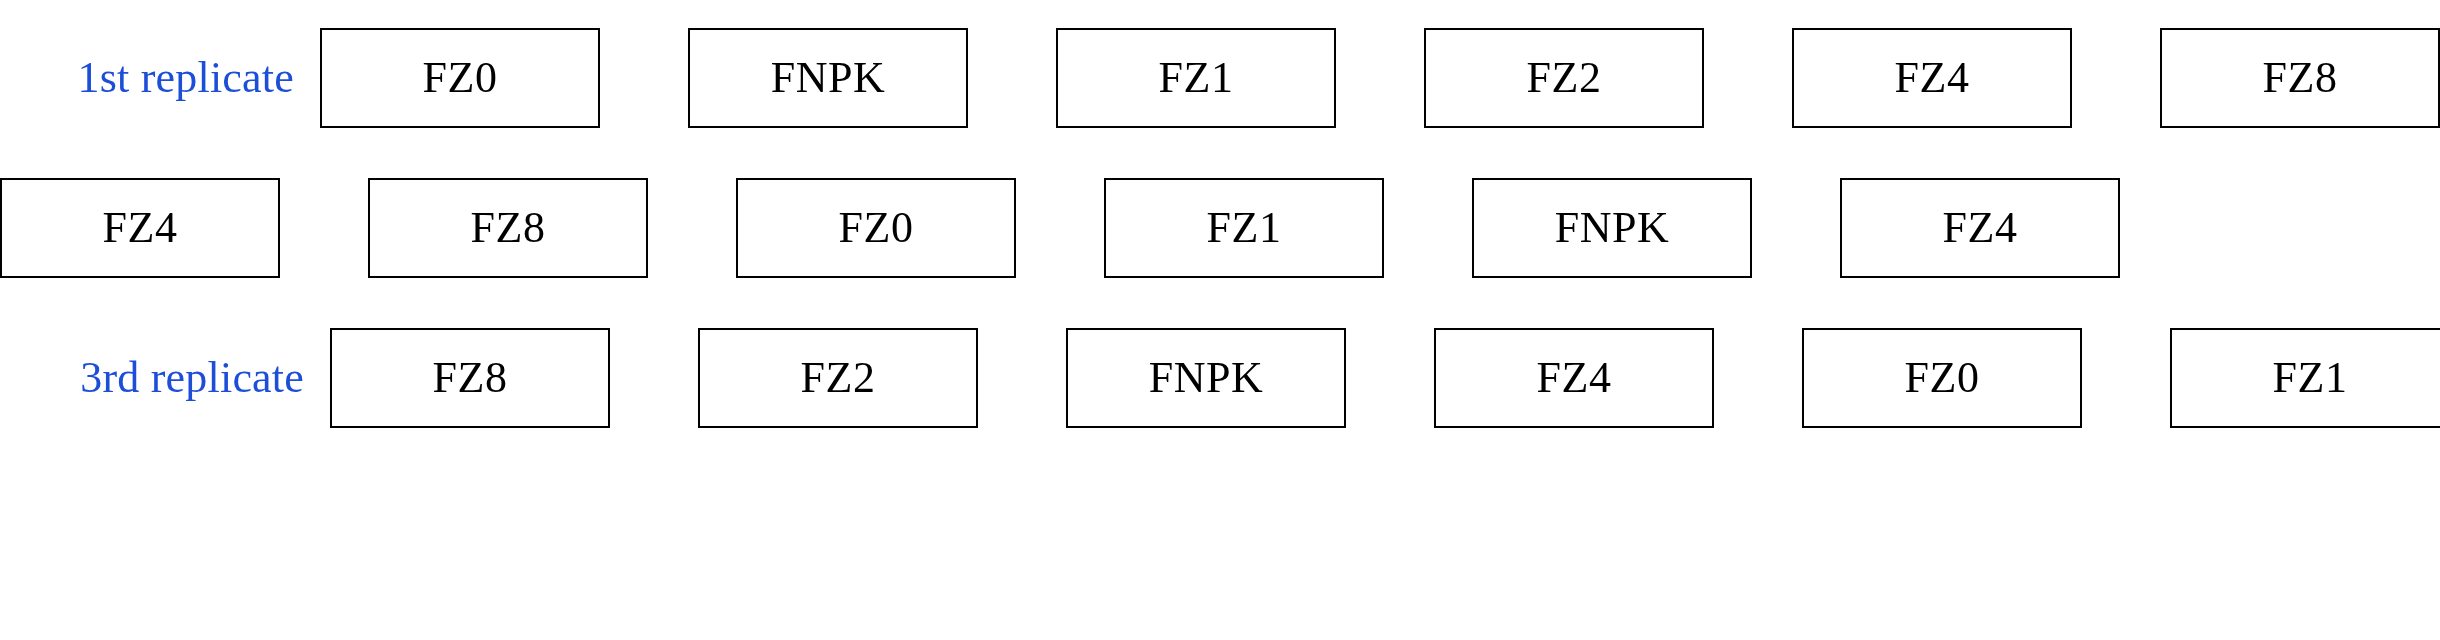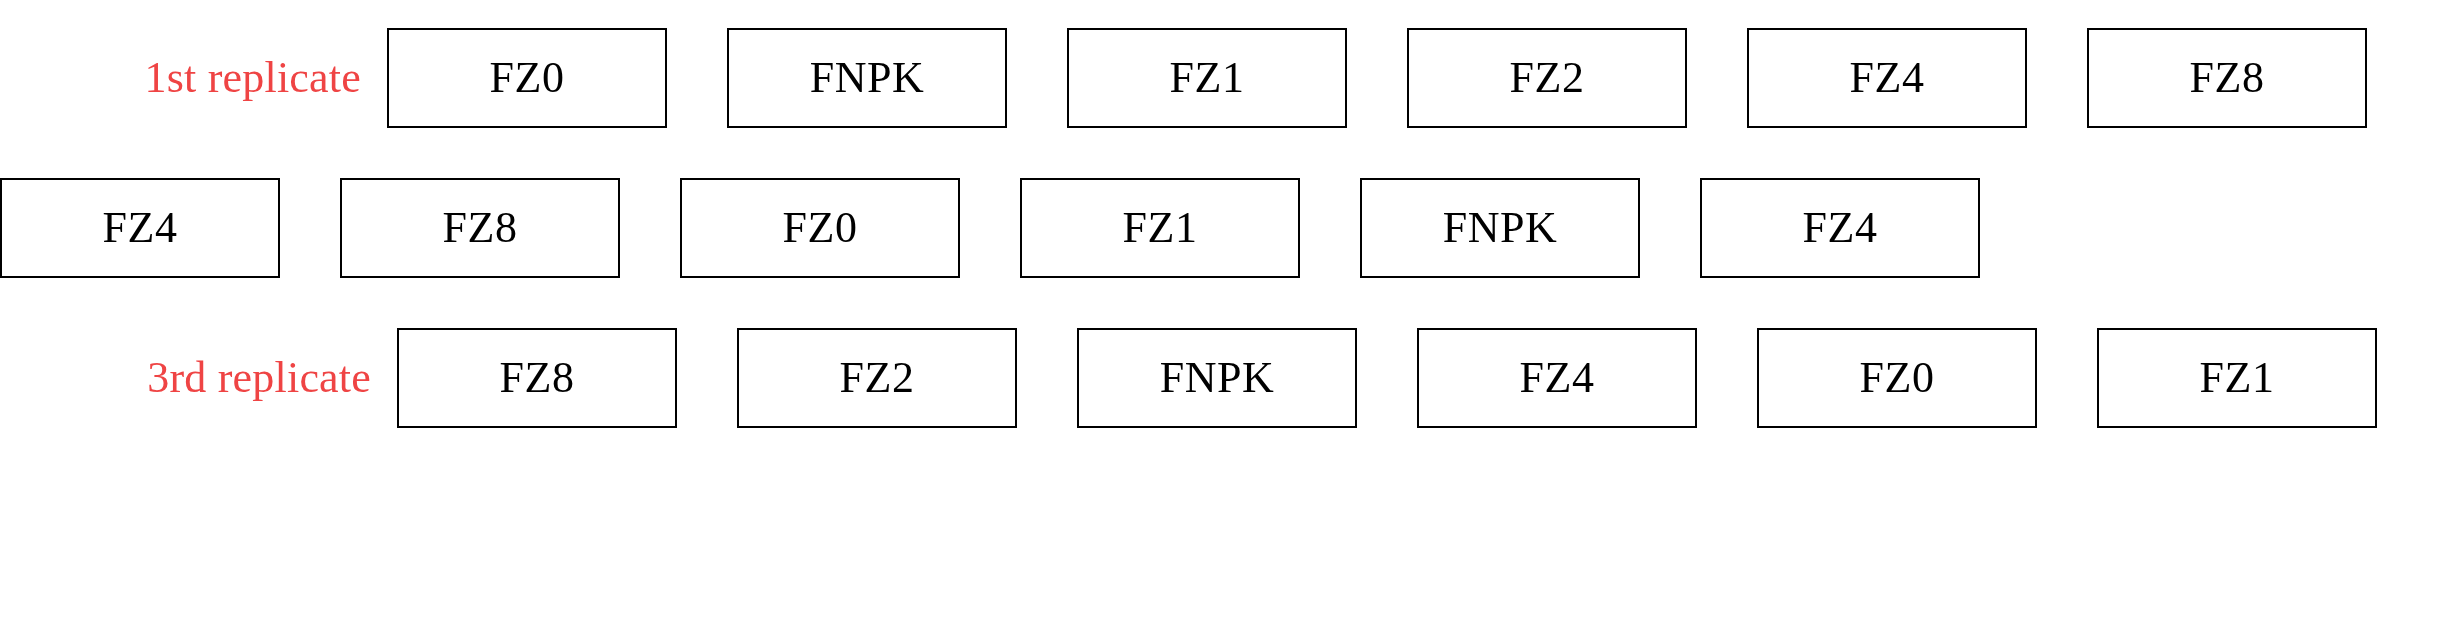--- a/index.html
+++ b/index.html
@@ -34,27 +34,27 @@
 
   .row-label {
     width: 387px;
     box-sizing: border-box;
     padding-right: 26px;
     text-align: right;
     font-size: 44px;
     line-height: 1;
     letter-spacing: 0.2px;
     white-space: nowrap;
-    color: #ef4444;
+    color: #1d4ed8;
   }
   .plots {
     display: flex;
     flex-direction: row;
     align-items: center;
-    gap: 60px;
+    gap: 88px;
   }
   .plot-box {
     width: 280px;
     height: 100px;
     box-sizing: border-box;
     border: 2px solid #000000;
     background: #ffffff;
     display: flex;
     align-items: center;
     justify-content: center;

